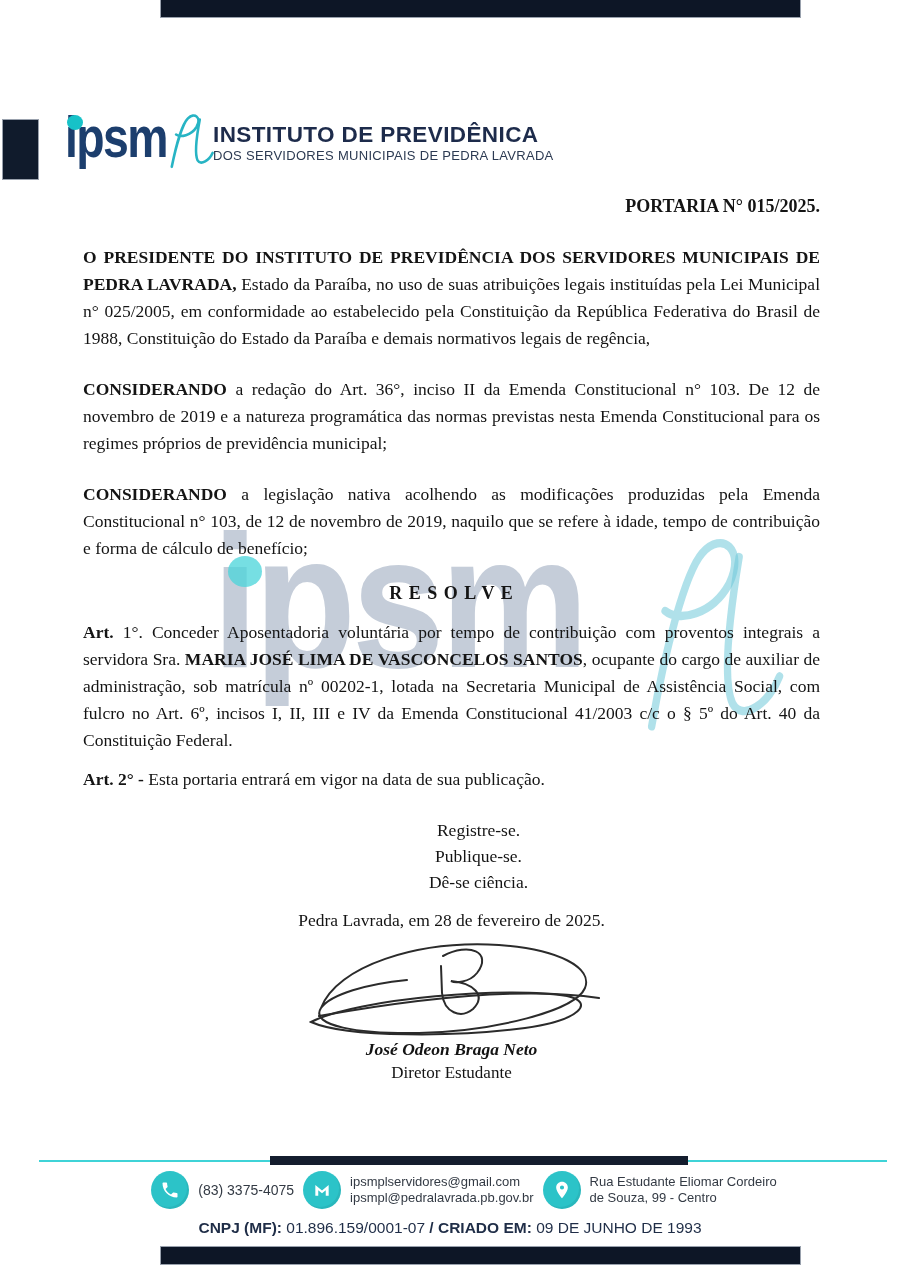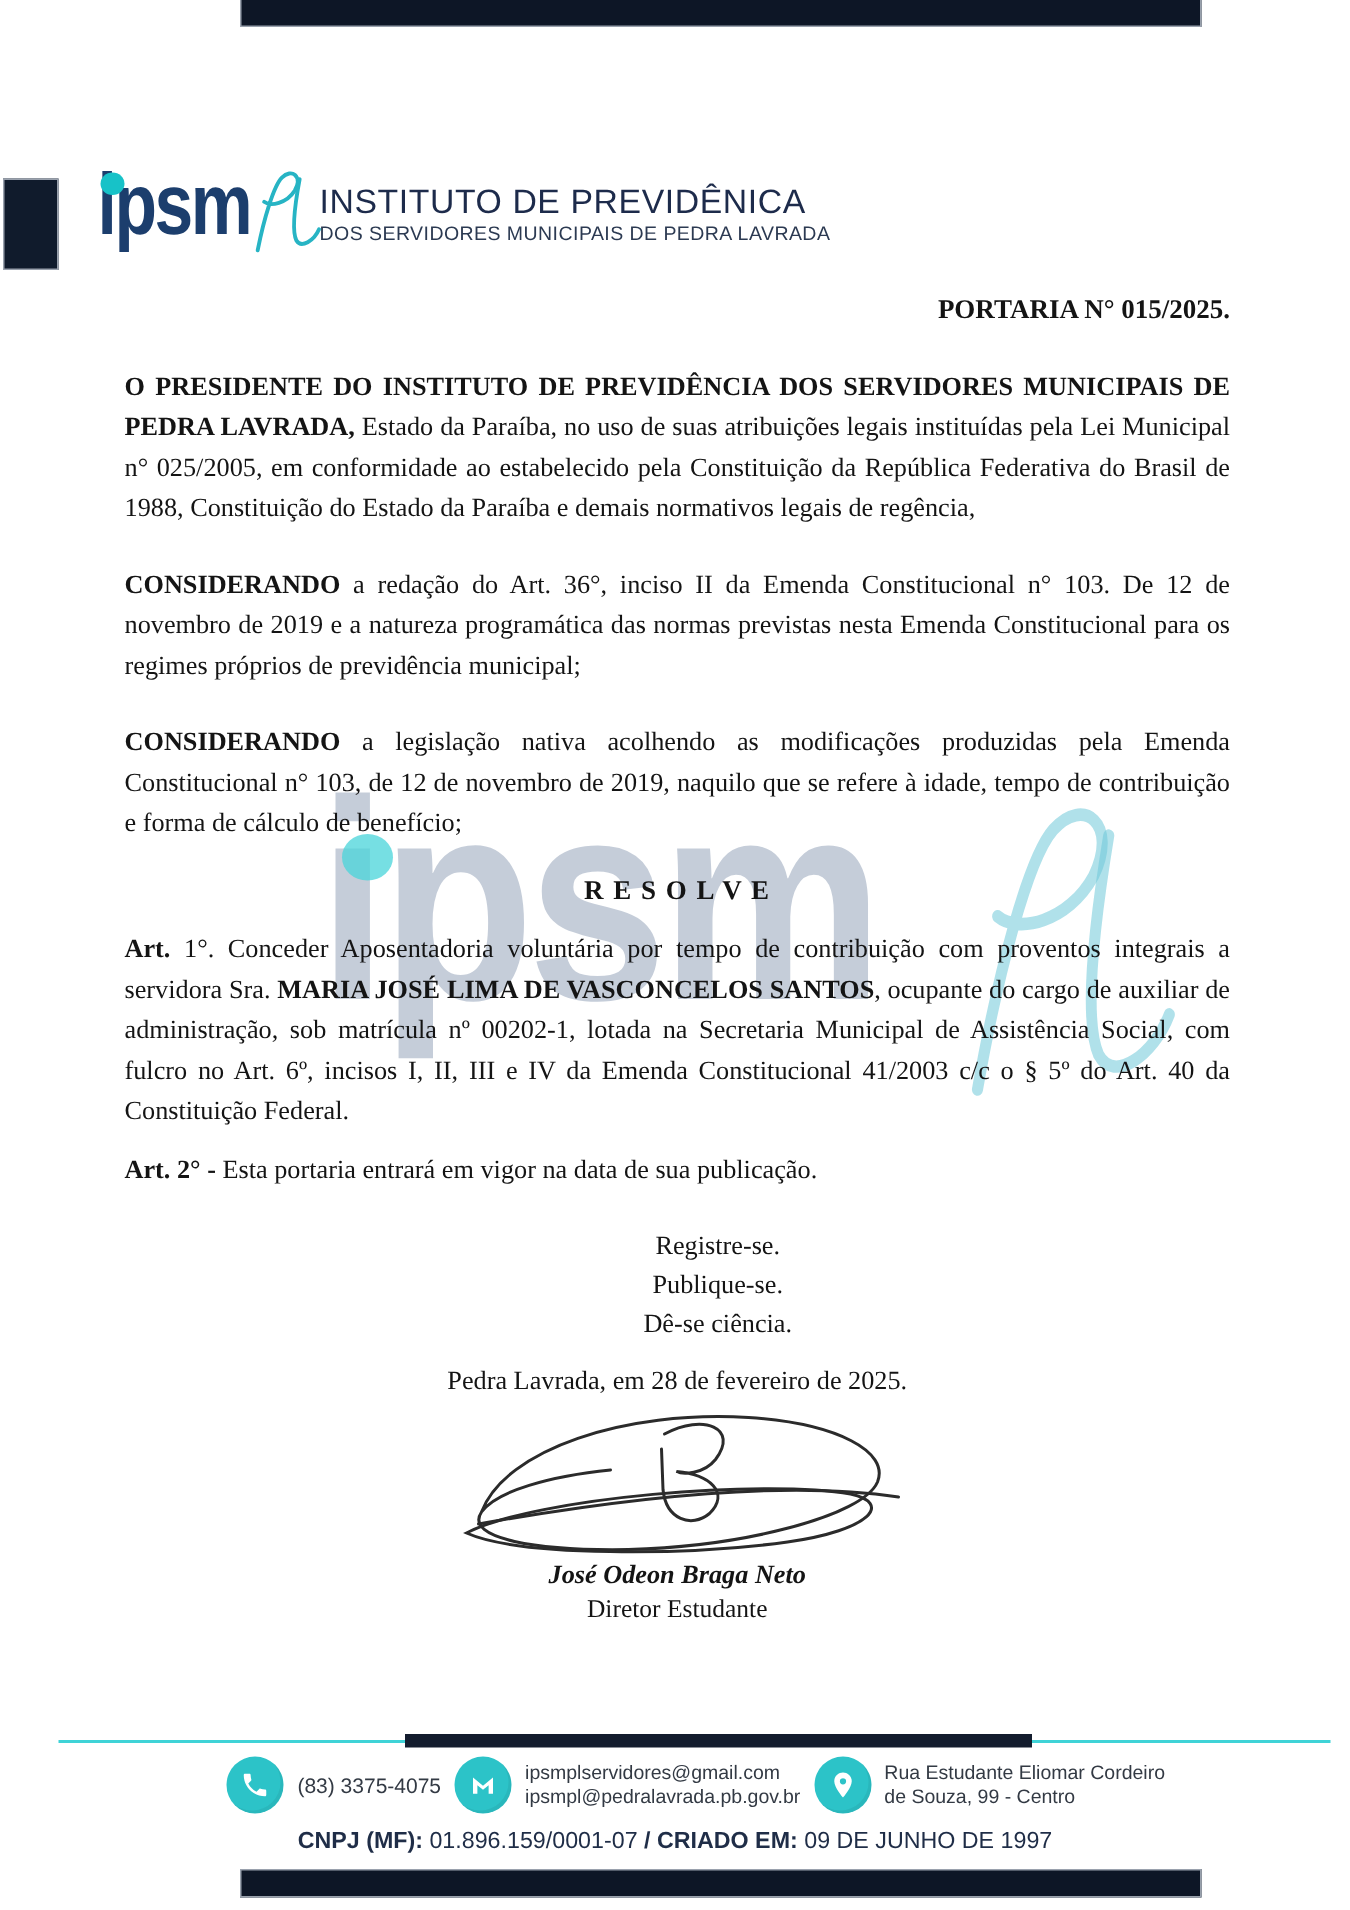--- a/index.html
+++ b/index.html
@@ -16,21 +16,21 @@
     background:#0d1626; border:1px solid #99a1ad; box-sizing:border-box;}
   
   .logo{position:absolute; left:65px; top:108px; height:70px;}
   .logo-word{display:inline-block; position:relative; font-family:"Liberation Sans", sans-serif;
     font-weight:bold; font-size:58px; line-height:1; letter-spacing:-2px; color:#1c3e6d;
     transform:scaleX(0.80); transform-origin:0 0;}
   .logo-idot{position:absolute; left:2px; top:7px; width:16px; height:15px; border-radius:50%;
     background:#17c2c8;}
   .logo-pl{position:absolute; left:96px; top:4px;}
   .inst{position:absolute; left:213px; top:122px; font-family:"Liberation Sans", sans-serif;}
-  .inst-l1{font-weight:normal; font-size:22.5px; letter-spacing:0.4px; color:#1d2b4b; line-height:26px;}
+  .inst-l1{font-weight:bold; font-size:22.5px; letter-spacing:0.4px; color:#1d2b4b; line-height:26px;}
   .inst-l2{font-size:13px; letter-spacing:0.3px; color:#2c3a52; line-height:16px;}
   
   .watermark{position:absolute; left:212px; top:506px; z-index:0; pointer-events:none;}
   .wm-word{display:inline-block; position:relative; font-family:"Liberation Sans", sans-serif;
     font-weight:bold; font-size:190px; line-height:1; letter-spacing:-5px;
     color:rgba(140,156,180,0.50); transform:scaleX(0.88); transform-origin:0 0;}
   .wm-dot{position:absolute; left:16px; top:50px; width:34px; height:31px; border-radius:50%;
     background:rgba(72,212,218,0.75);}
   .wm-pl{position:absolute; left:406px; top:28px;}
   
@@ -160,16 +160,16 @@
             <path fill="#ffffff" fill-rule="evenodd" d="M12 2c-3.9 0-7 3.1-7 7 0 5.2 7 13 7 13s7-7.8 7-13c0-3.9-3.1-7-7-7zm0 9.5a2.5 2.5 0 1 1 0-5 2.5 2.5 0 0 1 0 5z"></path>
           </svg>
       </span>
       <span class="ctext-sm">
         <div>Rua Estudante Eliomar Cordeiro</div>
         <div>de Souza, 99 - Centro</div>
       </span>
     </div>
   </div>
 
-  <div class="cnpj"><b>CNPJ (MF):</b><span> 01.896.159/0001-07 </span><b>/ CRIADO EM:</b><span> 09 DE JUNHO DE 1997</span></div>
+  <div class="cnpj"><b>CNPJ (MF):</b><span> 01.896.159/0001-07 </span><b>/ CRIADO EM:</b><span> 09 DE JUNHO DE 1993</span></div>
 
   <div class="bottombar"></div>
 </div>
 
 </body></html>

